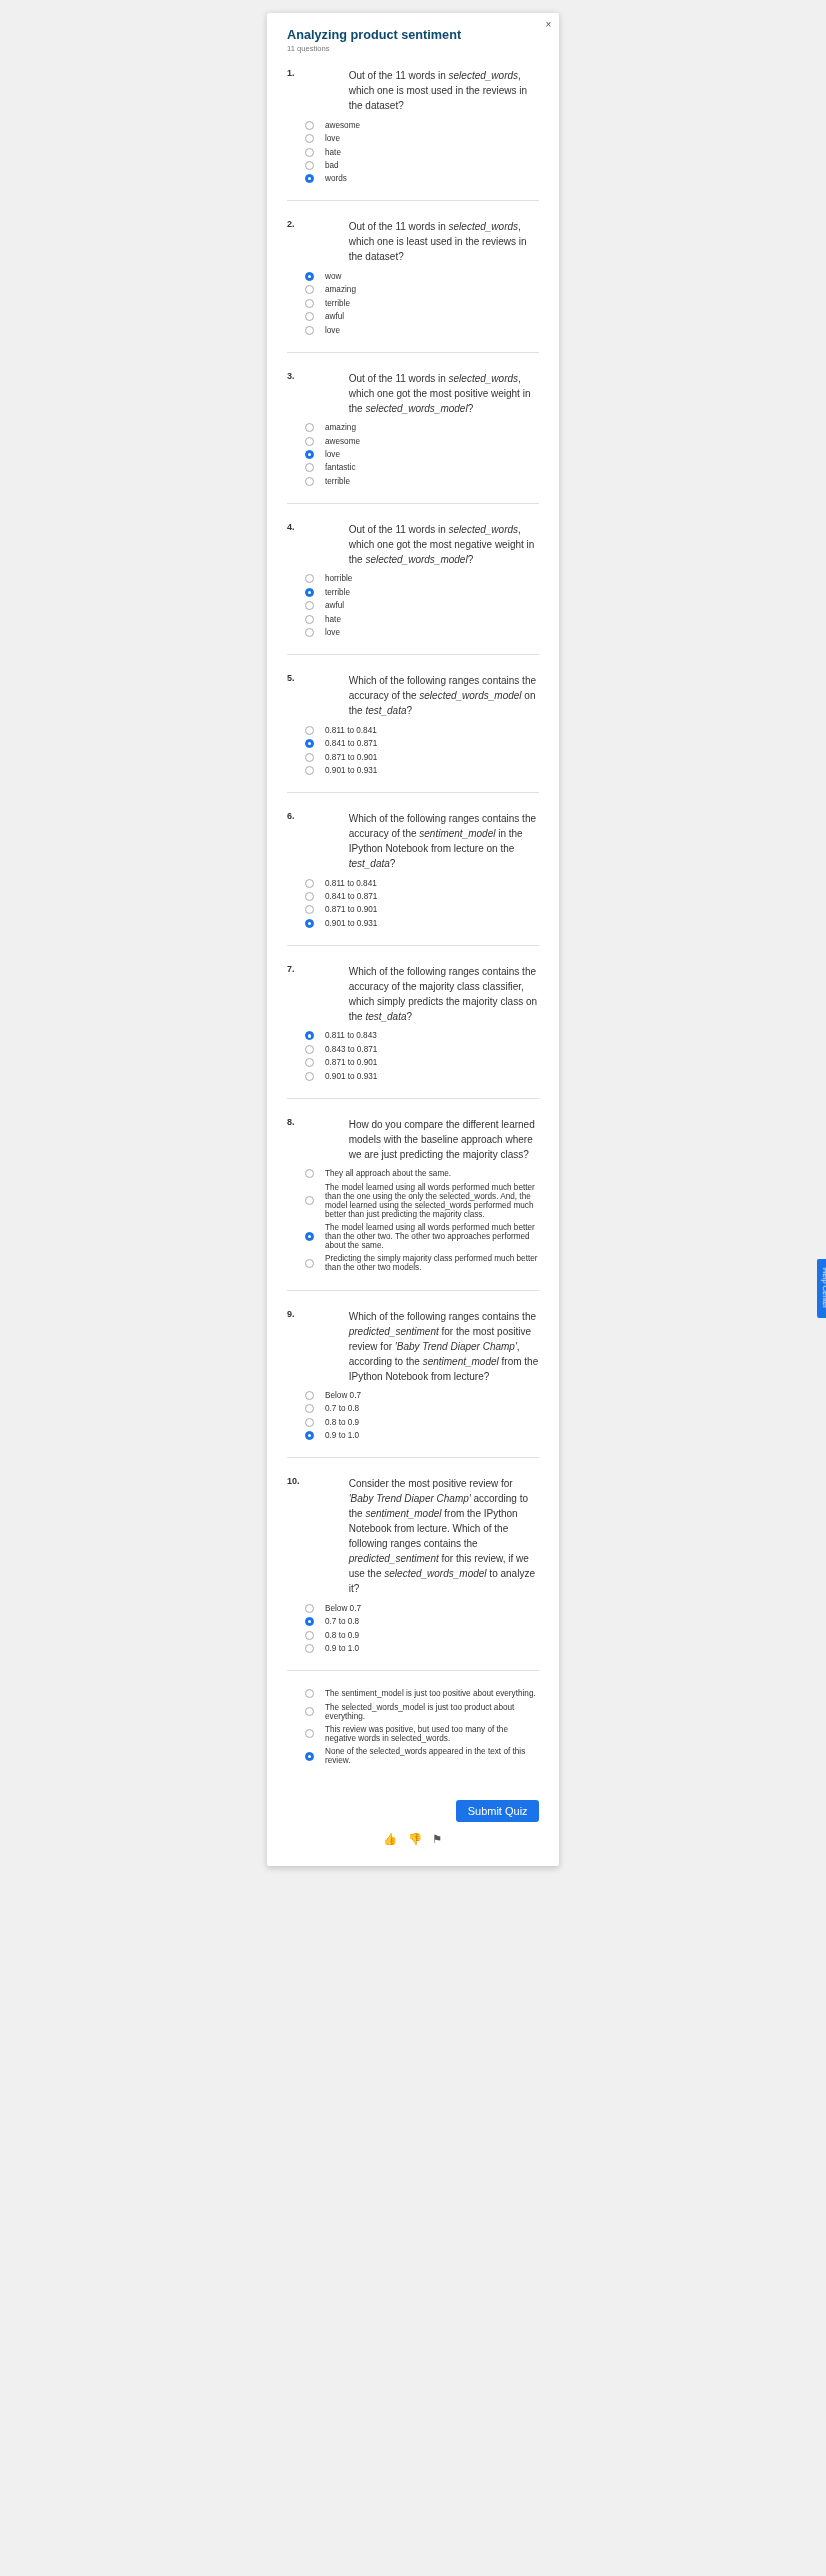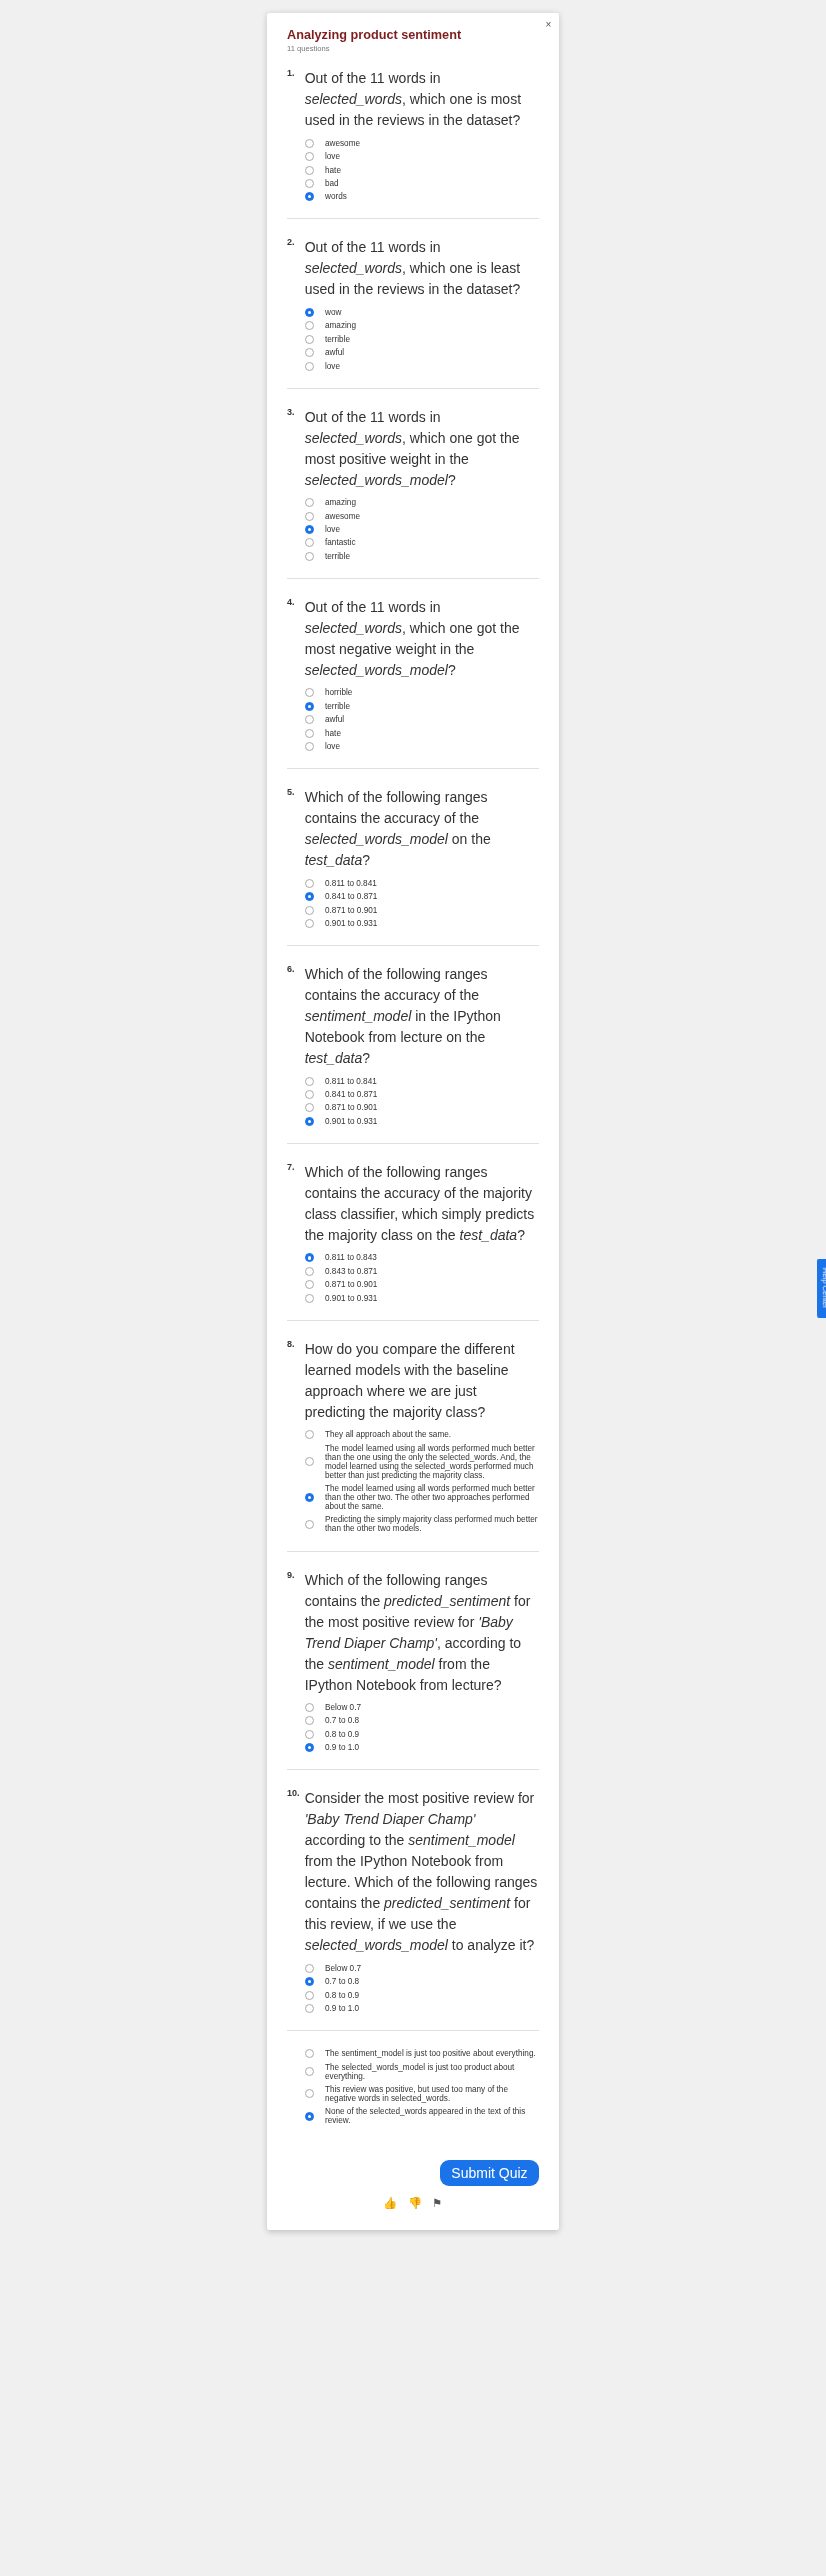--- a/index.html
+++ b/index.html
@@ -27,21 +27,21 @@
       background: none;
       border: none;
       font-size: 10px;
       cursor: pointer;
       color: #555;
     }
     .modal-title {
       font-size: 12.7px;
       font-weight: bold;
       margin-bottom: 2.5px;
-      color: #7f1d1d;
+      color: #0c4a6e;
     }
     .question-count {
       font-size: 7.6px;
       color: #777;
       margin-bottom: 15px;
     }
     .question-block {
       margin-bottom: 18px;
       padding-bottom: 12.7px;
       border-bottom: 0.6px solid #e0e0e0;
@@ -53,23 +53,24 @@
       display: flex;
       gap: 5px;
       margin-bottom: 7.6px;
     }
     .question-number {
       font-size: 9px;
       font-weight: bold;
       min-width: 12.7px;
     }
     .question-text {
-      font-size: 14px;
+      font-size: 10px;
       line-height: 1.5;
       color: #333;
+      margin-left: 44px;
     }
     .question-text em {
       font-style: italic;
     }
     .options-list {
       list-style: none;
       margin-left: 18px;
     }
     .option-item {
       display: flex;
@@ -101,23 +102,23 @@
     }
     .submit-row {
       display: flex;
       justify-content: flex-end;
       margin-top: 12.7px;
     }
     .submit-btn {
       background: #1a73e8;
       color: #fff;
       border: none;
-      border-radius: 9px;
+      border-radius: 3px;
       padding: 5px 11.4px;
-      font-size: 14px;
+      font-size: 11px;
       cursor: pointer;
     }
     .help-center-btn {
       position: fixed;
       right: 0;
       top: 50%;
       transform: translateY(-50%) rotate(90deg) translateX(50%);
       transform-origin: right center;
       background: #1a73e8;
       color: #fff;

